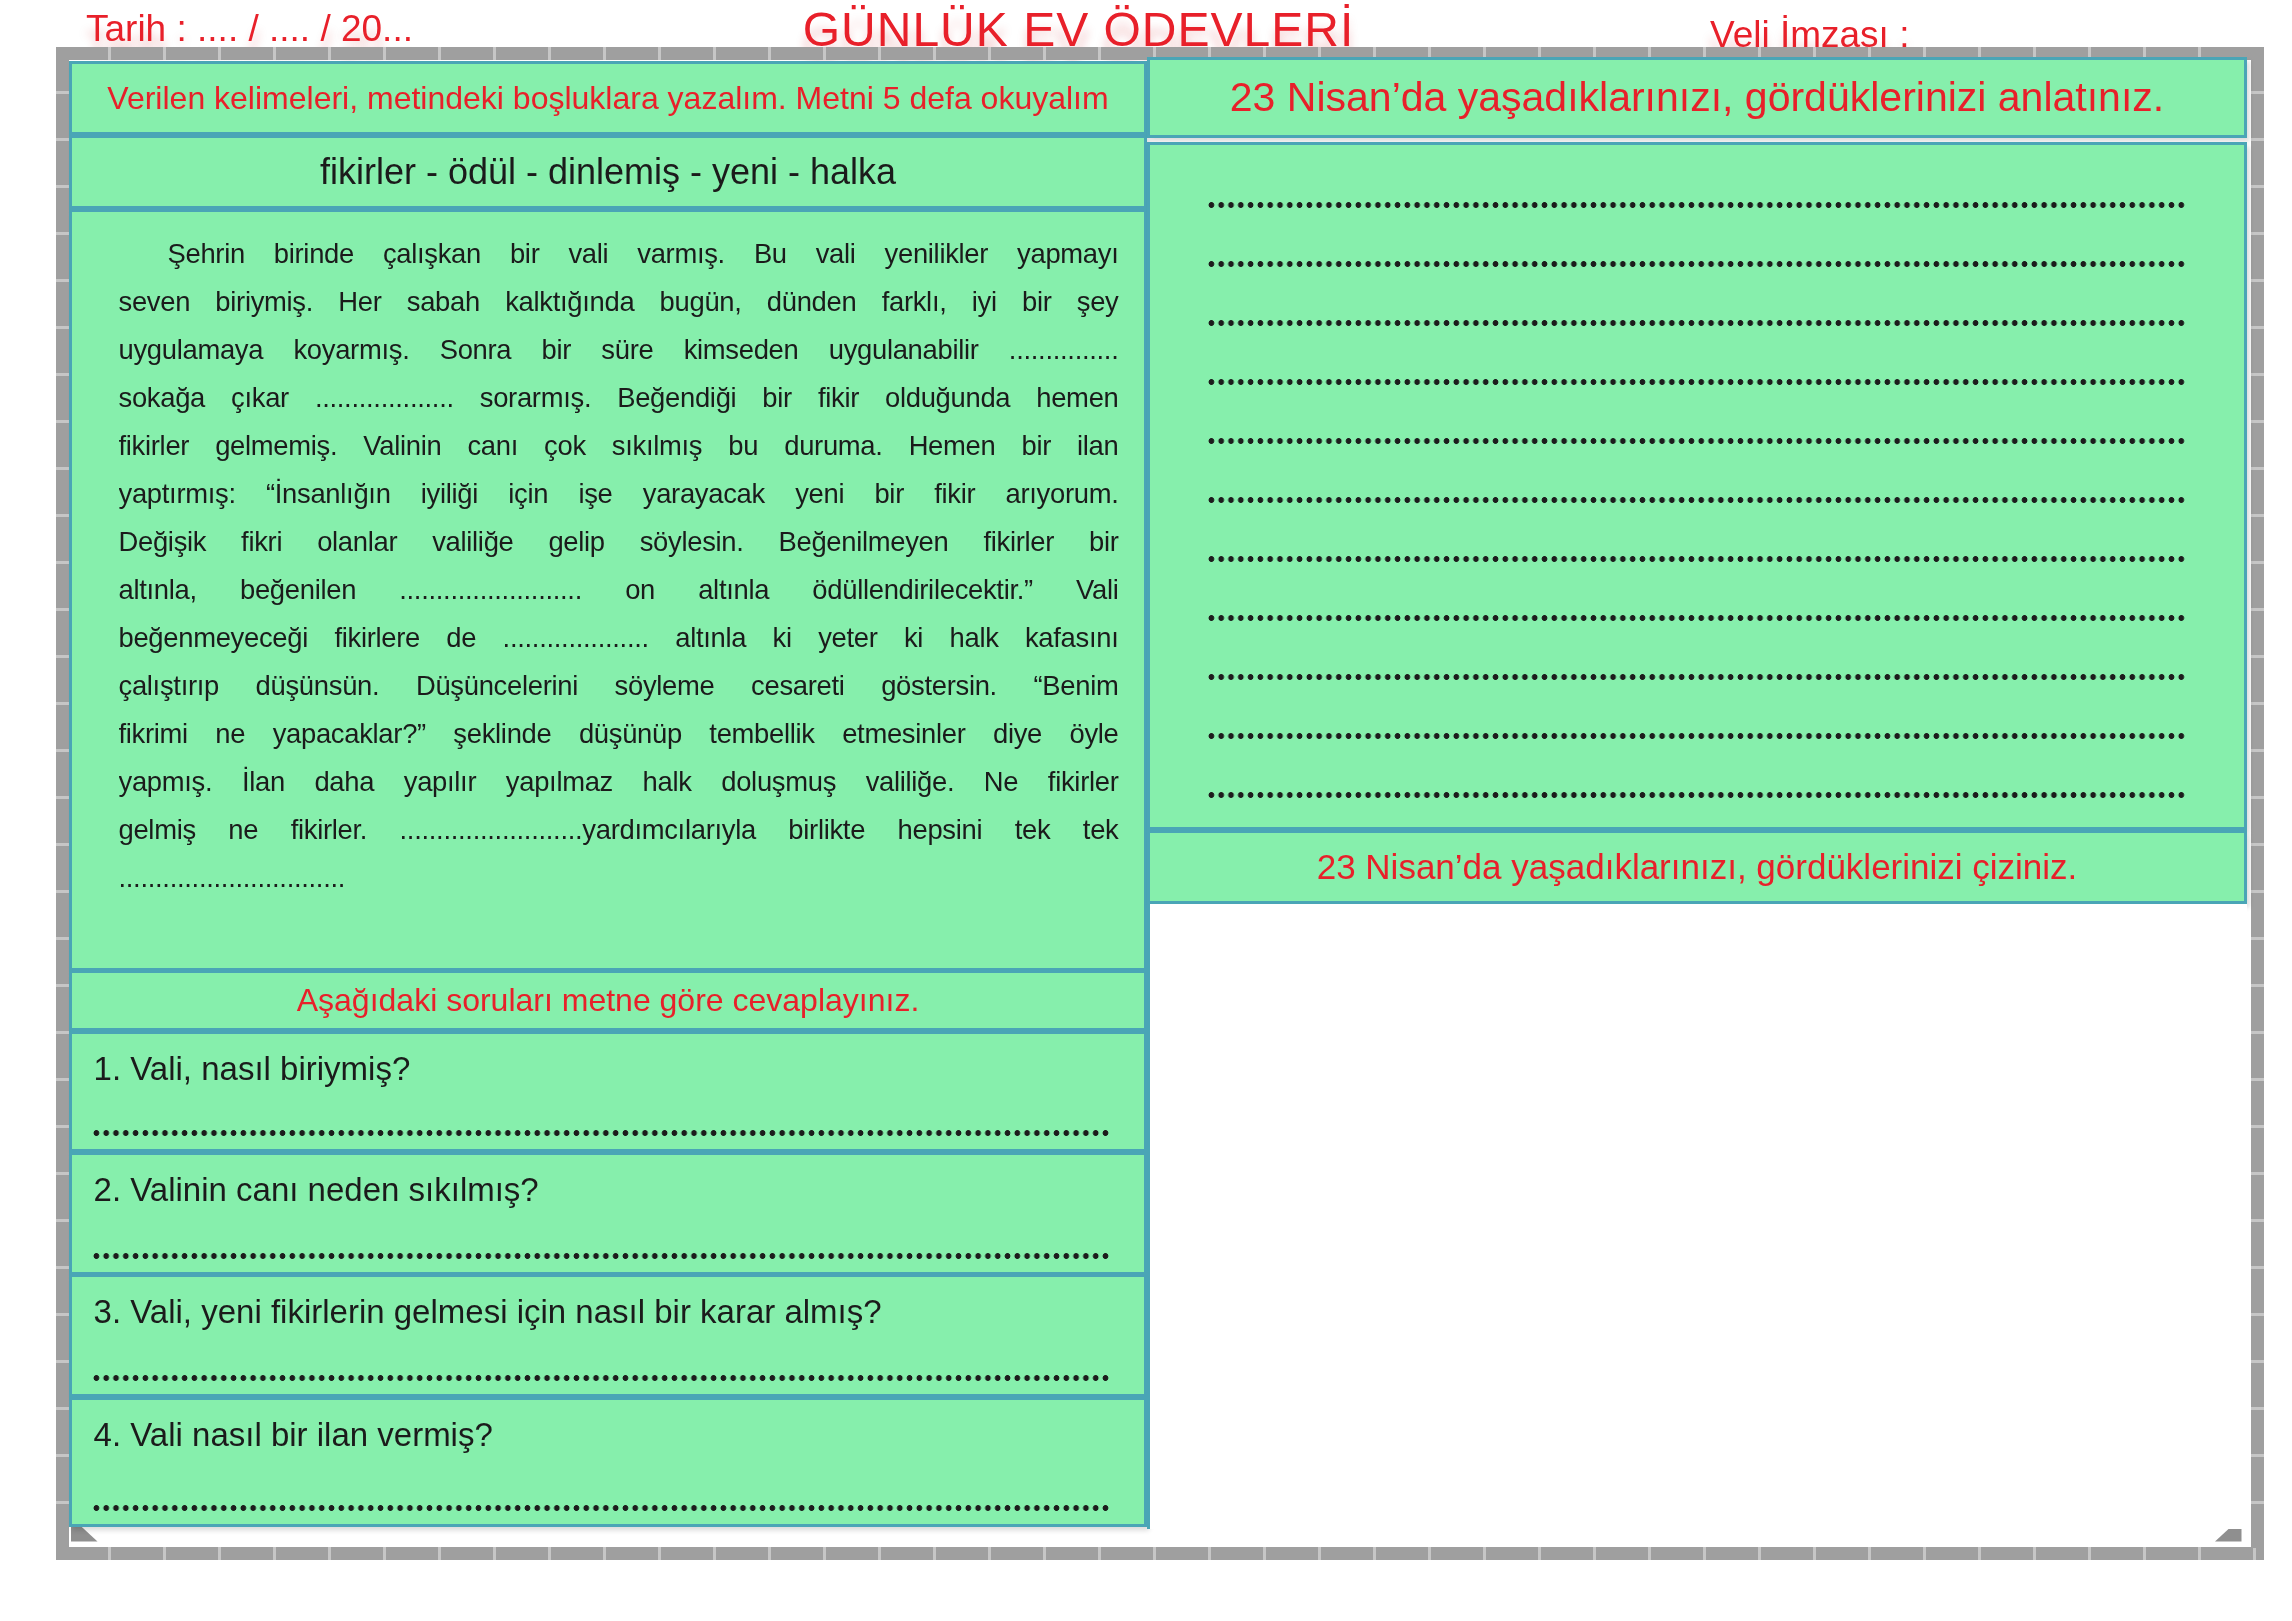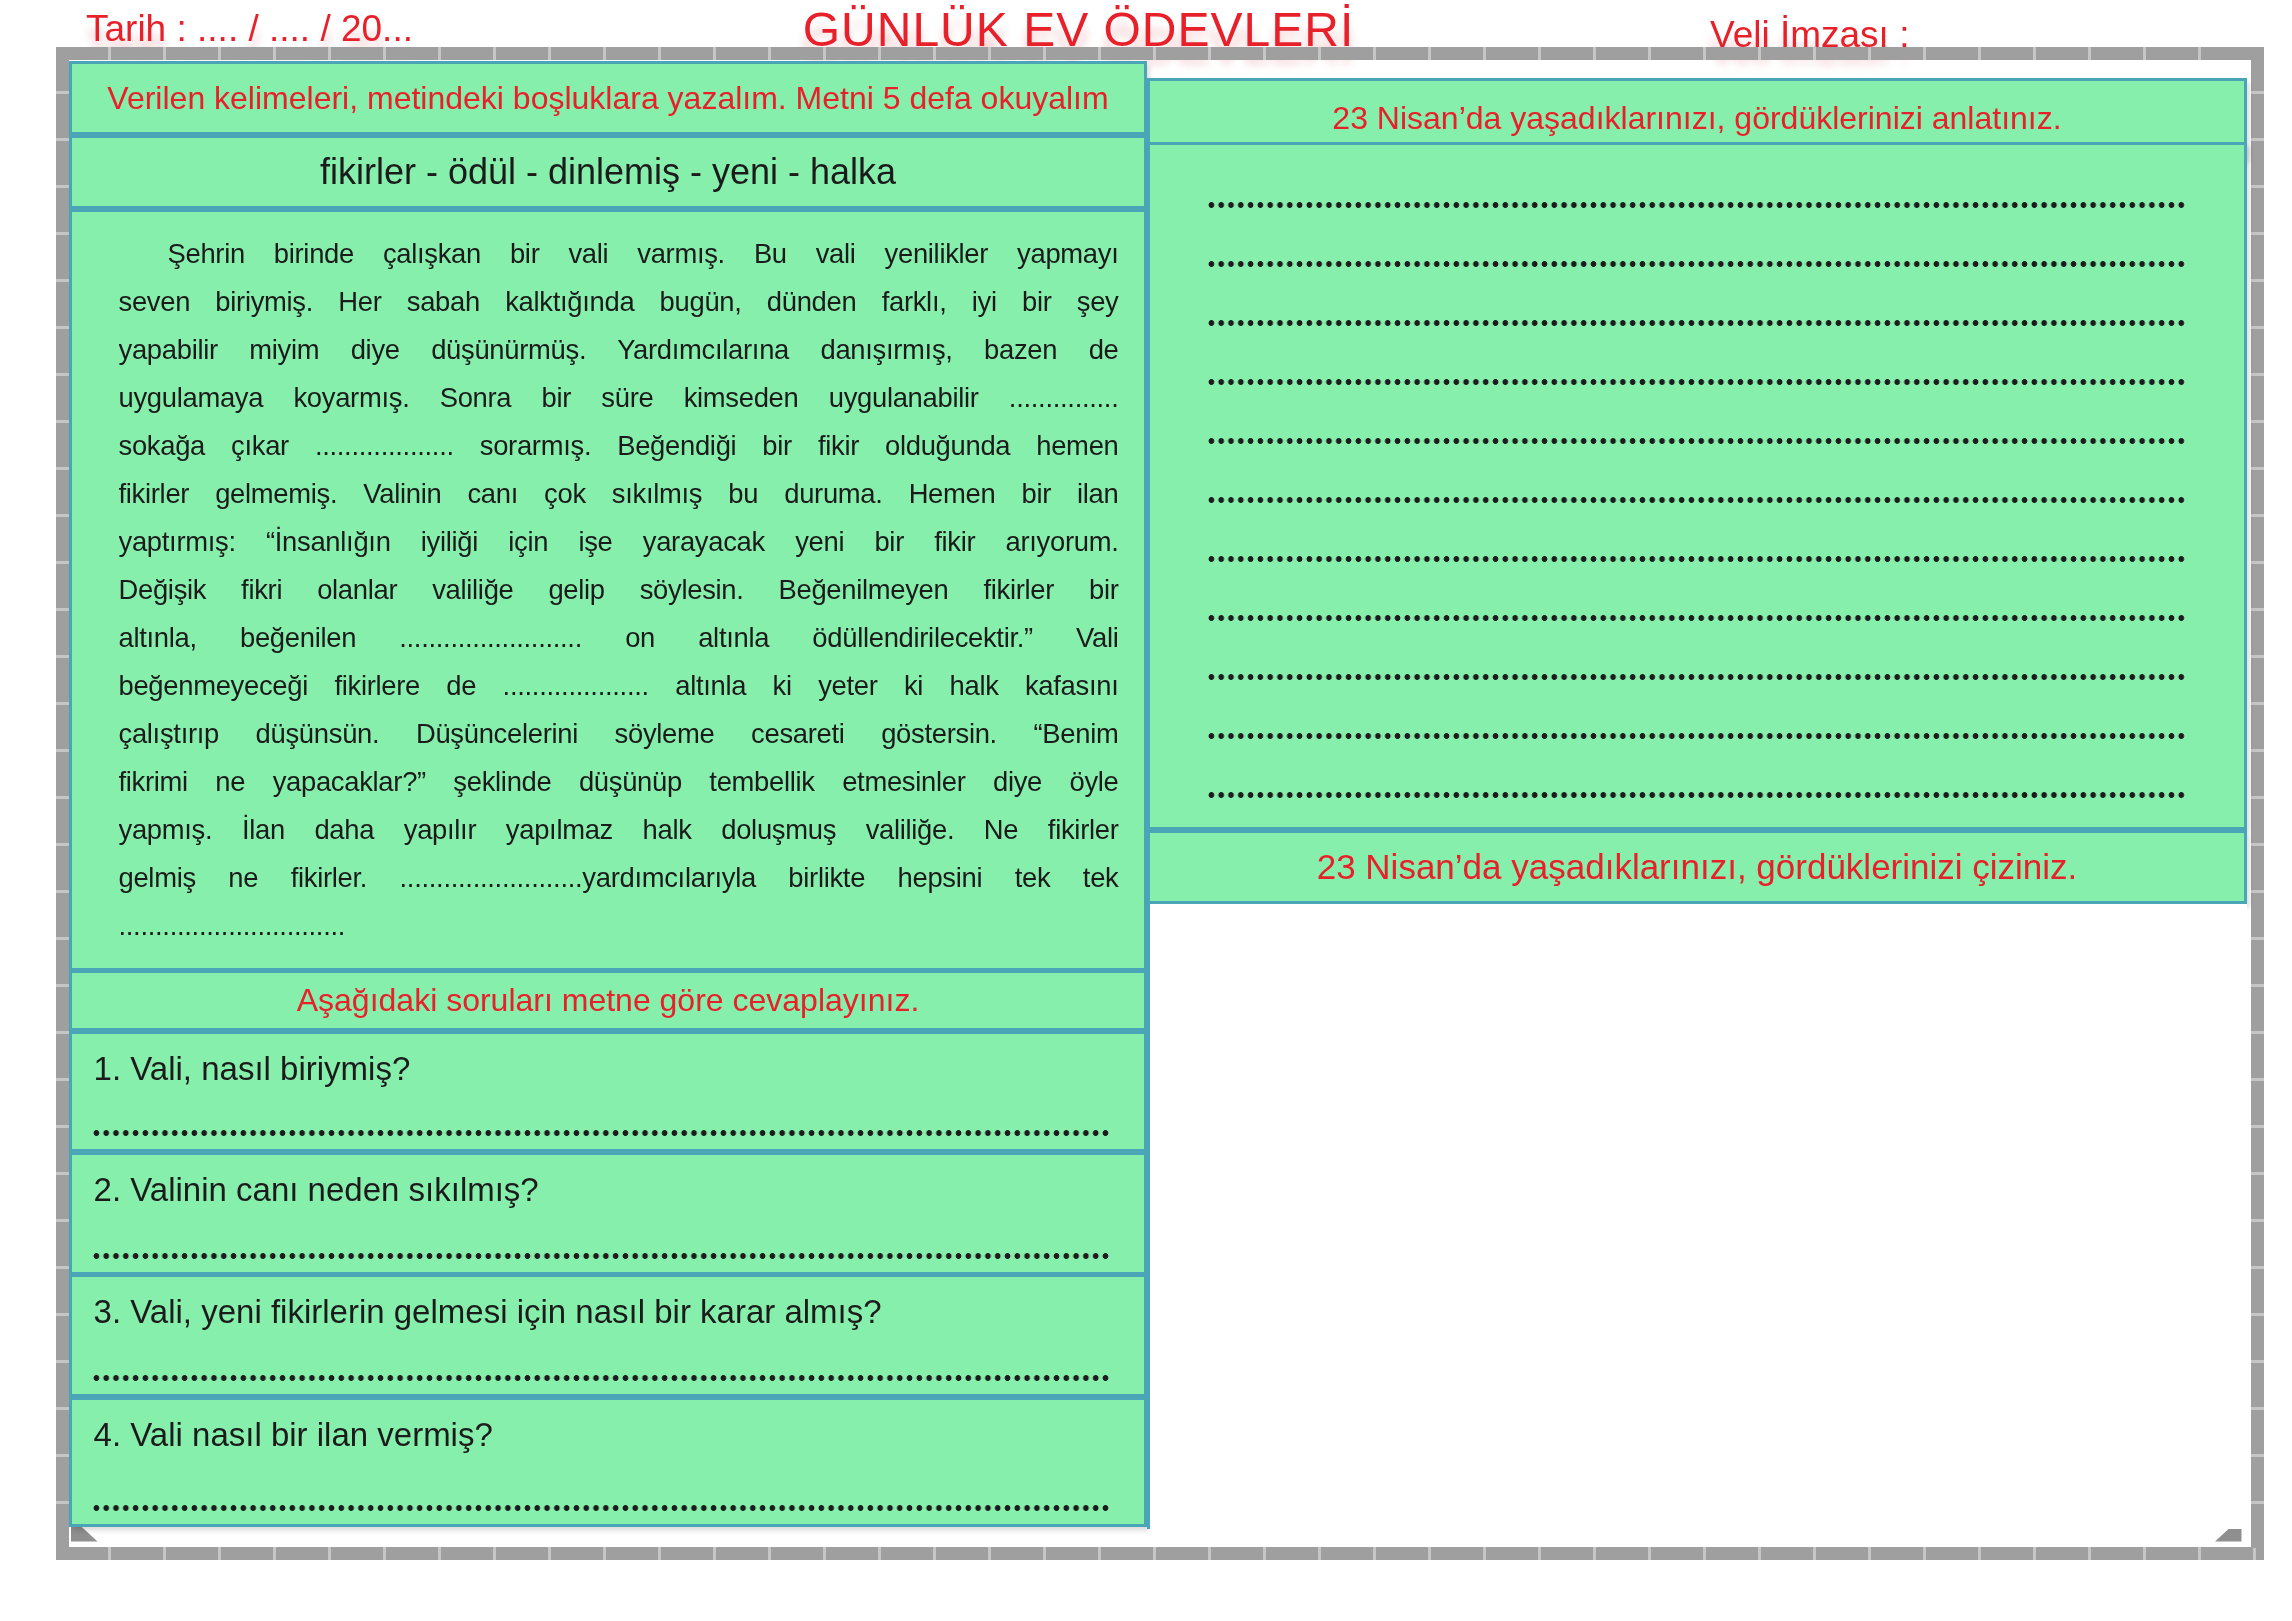--- a/index.html
+++ b/index.html
@@ -56,21 +56,21 @@
   #b-q3{top:1274px; height:123px;}
   #b-q4{top:1397px; height:130px;}
   .q-label{position:absolute; left:21.6px; top:15.7px; font-size:33px; white-space:nowrap;}
   .dots{
     background-image:radial-gradient(circle at 4.4px 3.9px, #1c1c1c 2.5px, rgba(0,0,0,0) 3.2px);
     background-size:9.8px 7.8px; background-repeat:repeat-x;
   }
   .q-dots{position:absolute; left:19.6px; right:35px; bottom:11.8px; height:7.8px;}
 
   
-  #b-rheader{left:1147px; top:78px;  width:1100px; height:81px; font-size:32px;}
+  #b-rheader{left:1147px; top:57px;  width:1100px; height:81px; font-size:41px;}
   #b-lines  {left:1147px; top:142px; width:1100px; height:688px; padding:4.9px 57px 0 57px;}
   .wline{height:59px; background-image:radial-gradient(circle at 4.4px 3.9px, #1c1c1c 2.5px, rgba(0,0,0,0) 3.2px);
          background-size:9.8px 7.8px; background-repeat:repeat-x; background-position:left bottom;}
   #b-dheader{left:1147px; top:830px; width:1100px; height:74px; font-size:35px;}
   #b-draw{left:1147px; top:904px; width:1100px; height:625px; border:none;
           border-left:3.9px solid #4aa5b6; box-shadow:none; background:#ffffff;}
 </style>
 </head>
 <body>
 
@@ -89,21 +89,20 @@
   <div id="tri-bl" class="tri"></div>
   <div id="tri-br" class="tri"></div>
 
   <div id="b-instruction" class="box center red">Verilen kelimeleri, metindeki boşluklara yazalım. Metni 5 defa okuyalım</div>
 
   <div id="b-wordbank" class="box center">fikirler - ödül - dinlemiş - yeni - halka</div>
 
   <div id="b-passage" class="box">
     <div class="pline first">Şehrin birinde çalışkan bir vali varmış. Bu vali yenilikler yapmayı</div>
     <div class="pline">seven biriymiş. Her sabah kalktığında bugün, dünden farklı, iyi bir şey</div>
-    <div class="pline">yapabilir miyim diye düşünürmüş. Yardımcılarına danışırmış, bazen de</div>
     <div class="pline">uygulamaya koyarmış. Sonra bir süre kimseden uygulanabilir ...............</div>
     <div class="pline">sokağa çıkar ................... sorarmış. Beğendiği bir fikir olduğunda hemen</div>
     <div class="pline">fikirler gelmemiş. Valinin canı çok sıkılmış bu duruma. Hemen bir ilan</div>
     <div class="pline">yaptırmış: “İnsanlığın iyiliği için işe yarayacak yeni bir fikir arıyorum.</div>
     <div class="pline">Değişik fikri olanlar valiliğe gelip söylesin. Beğenilmeyen fikirler bir</div>
     <div class="pline">altınla, beğenilen ......................... on altınla ödüllendirilecektir.” Vali</div>
     <div class="pline">beğenmeyeceği fikirlere de .................... altınla ki yeter ki halk kafasını</div>
     <div class="pline">çalıştırıp düşünsün. Düşüncelerini söyleme cesareti göstersin. “Benim</div>
     <div class="pline">fikrimi ne yapacaklar?” şeklinde düşünüp tembellik etmesinler diye öyle</div>
     <div class="pline">yapmış.  İlan daha yapılır yapılmaz halk doluşmuş valiliğe. Ne fikirler</div>

